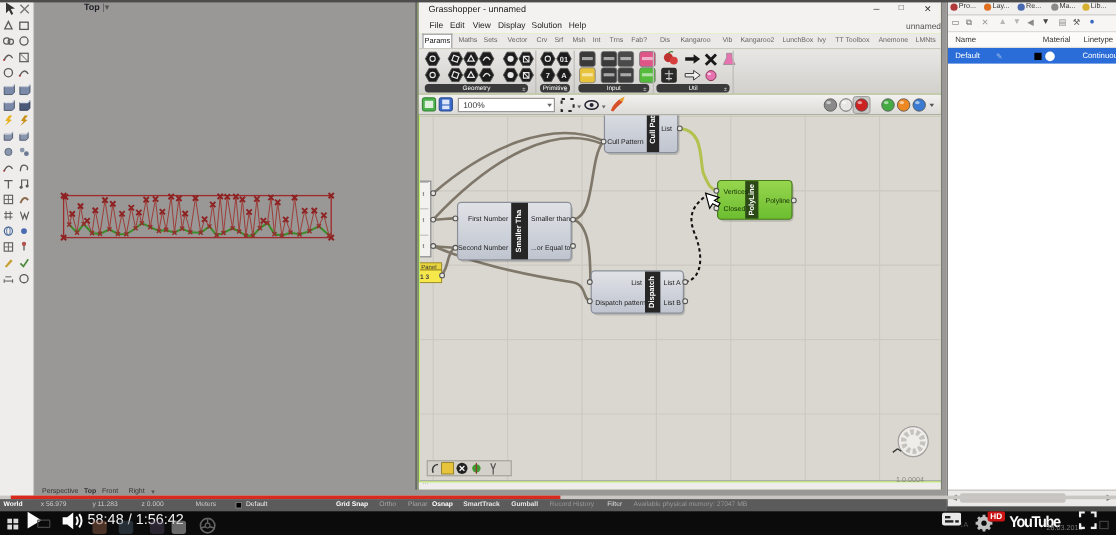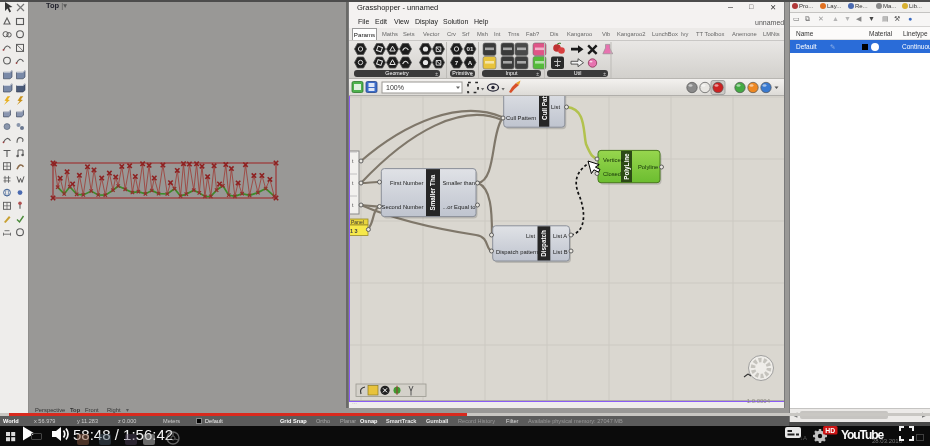--- a/index.html
+++ b/index.html
@@ -58,21 +58,21 @@
 <rect x="3.5" y="202.29999999999998" width="7" height="7" fill="none" stroke="#5a5a5a" stroke-width="0.9"></rect>
       <path d="M7 202.29999999999998 V209.29999999999998 M3.5 205.79999999999998 H10.5" stroke="#5a5a5a" stroke-width="0.7"></path>
 <path d="M20 202.79999999999998 V208.79999999999998" stroke="#5a5a5a" stroke-width="1.1"></path>
       <circle cx="20" cy="203.29999999999998" r="1.8" fill="#b05050"></circle>
 <path d="M4 222.0 L9 216.0 L10.5 217.5 L5.5 223.0 Z" fill="#c8a030"></path>
 <path d="M17 219.5 L19.5 222.0 L23.5 216.0" stroke="#4a8a3a" stroke-width="1.4" fill="none"></path>
 <path d="M3.5 234.2 H10.5 M3.5 232.7 V235.7 M10.5 232.7 V235.7 M4.5 230.7 L9.5 230.7" stroke="#5a5a5a" stroke-width="0.8"></path>
 <circle cx="20" cy="232.2" r="3.4" fill="none" stroke="#5a5a5a" stroke-width="1.1"></circle>
 </svg>
 
-<div class="abs" style="left:46px;top:1px;font-size:7.5px;font-weight:bold;color:#22222c;">Top <span style="font-weight:normal;color:#555;">|▾</span></div>
+<div class="abs" style="left:70px;top:1px;font-size:7.5px;font-weight:bold;color:#22222c;">Top <span style="font-weight:normal;color:#555;">|▾</span></div>
 
 <svg class="abs" style="left:0;top:0;" width="350" height="250" viewBox="0 0 350 250">
   <rect x="53" y="163" width="223" height="35" fill="none" stroke="#9e2c2c" stroke-width="1.1"></rect>
   <polyline points="54.5,164.1 57.7,187.2 60.2,178.2 64.2,193.9 67.1,171.8 69.8,186.7 72.6,184.0 76.7,194.3 79.4,175.3 83.3,194.9 87.5,166.8 91.2,191.1 94.0,169.9 98.2,195.0 101.7,178.1 105.3,195.2 109.4,173.1 113.0,190.2 115.7,177.1 118.2,186.0 121.8,166.4 125.2,189.3 129.6,165.8 132.4,192.5 135.3,176.5 138.4,191.6 142.6,163.8 145.4,193.9 149.1,165.3 151.8,190.5 154.3,178.0 158.6,193.6 162.9,165.1 167.3,194.0 170.5,182.7 174.5,188.7 177.3,170.4 180.5,196.1 183.5,163.7 186.3,194.1 189.4,164.0 193.8,190.2 196.6,163.8 199.3,192.9 202.0,166.2 204.9,196.5 207.6,176.7 210.8,196.4 214.1,165.8 216.6,190.1 219.5,184.0 222.9,185.8 225.8,164.6 228.7,195.1 231.4,168.6 234.9,196.4 238.1,182.9 242.1,193.7 245.5,164.7 249.6,195.4 253.9,175.6 257.9,192.6 261.9,175.5 265.7,188.5 269.9,179.4 274.2,196.1" fill="none" stroke="#9e3a34" stroke-width="0.8"></polyline>
   <polyline points="57.7,187.2 64.2,193.9 69.8,186.7 76.7,194.3 83.3,194.9 91.2,191.1 98.2,195.0 105.3,195.2 113.0,190.2 118.2,186.0 125.2,189.3 132.4,192.5 138.4,191.6 145.4,193.9 151.8,190.5 158.6,193.6 167.3,194.0 174.5,188.7 180.5,196.1 186.3,194.1 193.8,190.2 199.3,192.9 204.9,196.5 210.8,196.4 216.6,190.1 222.9,185.8 228.7,195.1 234.9,196.4 242.1,193.7 249.6,195.4 257.9,192.6 265.7,188.5 274.2,196.1" fill="none" stroke="#3d8c2a" stroke-width="1.7"></polyline>
   <g stroke="#8e2222" stroke-width="1.6" fill="none">
         <path d="M52.3 161.9L56.7 166.29999999999998M52.3 166.29999999999998L56.7 161.9"></path>
         <path d="M58.0 176.0L62.400000000000006 180.39999999999998M58.0 180.39999999999998L62.400000000000006 176.0"></path>
         <path d="M64.89999999999999 169.60000000000002L69.3 174.0M64.89999999999999 174.0L69.3 169.60000000000002"></path>
         <path d="M70.39999999999999 181.8L74.8 186.2M70.39999999999999 186.2L74.8 181.8"></path>
@@ -150,21 +150,21 @@
 <div class="abs" style="left:0;top:406px;width:349px;height:10px;font-size:5.8px;color:#333;">
  <span style="position:absolute;left:35px;top:1px;">Perspective</span>
  <span style="position:absolute;left:70px;top:1px;font-weight:bold;">Top</span>
  <span style="position:absolute;left:85px;top:1px;">Front</span>
  <span style="position:absolute;left:107px;top:1px;">Right</span>
  <span style="position:absolute;left:126px;top:1px;color:#555;">▾</span>
 </div>
 
 <div class="abs" style="left:346px;top:0;width:2px;height:408px;background:#6a6a68;"></div>
 
-<div class="abs" style="left:348px;top:0;width:437px;height:408px;background:#8b5cf6;border:1px solid #7a7a7a;">
+<div class="abs" style="left:348px;top:0;width:437px;height:408px;background:#bef264;border:1px solid #7a7a7a;">
   <div class="abs" style="left:0;top:0;width:100%;height:14px;background:#f4f2f1;">
     <span style="position:absolute;left:8px;top:2px;font-size:7.5px;color:#222;">Grasshopper - unnamed</span>
     <span style="position:absolute;left:379px;top:1px;font-size:9px;color:#444;">–</span>
     <span style="position:absolute;left:400px;top:2px;font-size:7px;color:#333;">□</span>
     <span style="position:absolute;left:421px;top:1.5px;font-size:7.5px;color:#333;">✕</span>
   </div>
   <div class="abs" style="left:0;top:14px;width:100%;height:13px;background:#f4f2f1;font-size:7px;color:#222;">
     <span style="position:absolute;left:9px;top:3px;">File</span>
     <span style="position:absolute;left:26px;top:3px;">Edit</span>
     <span style="position:absolute;left:45px;top:3px;">View</span>
@@ -516,21 +516,21 @@
         </g>
       </svg>
 <svg style="position:absolute;left:22px;top:0px;" width="13" height="15">
         <path d="M1 0.5 L12.5 7.5 L1 14.5 Z" fill="#fdfdfd"></path>
       </svg>
 <div class="abs" style="left:31px;top:7.5px;width:11px;height:7px;border:1px solid #454545;border-radius:1px;"></div>
 <svg style="position:absolute;left:52px;top:0px;" width="17" height="16">
         <path d="M0 5 L4 5 L9 1 L9 15 L4 11 L0 11 Z" fill="#fdfdfd"></path>
         <path d="M11.5 4.5 q2.5 3.5 0 7 M14 2.5 q4 5.5 0 11" stroke="#fdfdfd" stroke-width="1.7" fill="none"></path>
       </svg>
-<div class="abs" style="left:73px;top:0.5px;font-size:15px;color:#f2f2f2;">58:48 / 1:56:42</div>
+<div class="abs" style="left:73px;top:0.5px;font-size:12px;color:#f2f2f2;">58:48 / 1:56:42</div>
 <div class="abs" style="left:77px;top:8px;width:12px;height:11px;background:#8a5a42;opacity:0.5;border-radius:2px;"></div>
 <div class="abs" style="left:99px;top:8px;width:12px;height:11px;background:#4a5a6a;opacity:0.45;border-radius:2px;"></div>
 <div class="abs" style="left:125px;top:8px;width:12px;height:11px;background:#5a4a6a;opacity:0.4;border-radius:2px;"></div>
 <div class="abs" style="left:143px;top:8px;width:12px;height:11px;background:#b8b8b8;opacity:0.55;border-radius:2px;"></div>
 <svg style="position:absolute;left:166px;top:5px;" width="15" height="15" opacity="0.55">
         <circle cx="7" cy="7" r="6" fill="none" stroke="#aaa" stroke-width="1.4"></circle>
         <circle cx="7" cy="7" r="2" fill="none" stroke="#aaa" stroke-width="1"></circle>
         <path d="M7 1 V5 M1.5 9 L5 8 M12.5 9 L9 8" stroke="#aaa" stroke-width="1.2"></path>
       </svg>
 <svg style="position:absolute;left:785px;top:1px;" width="16" height="12">

